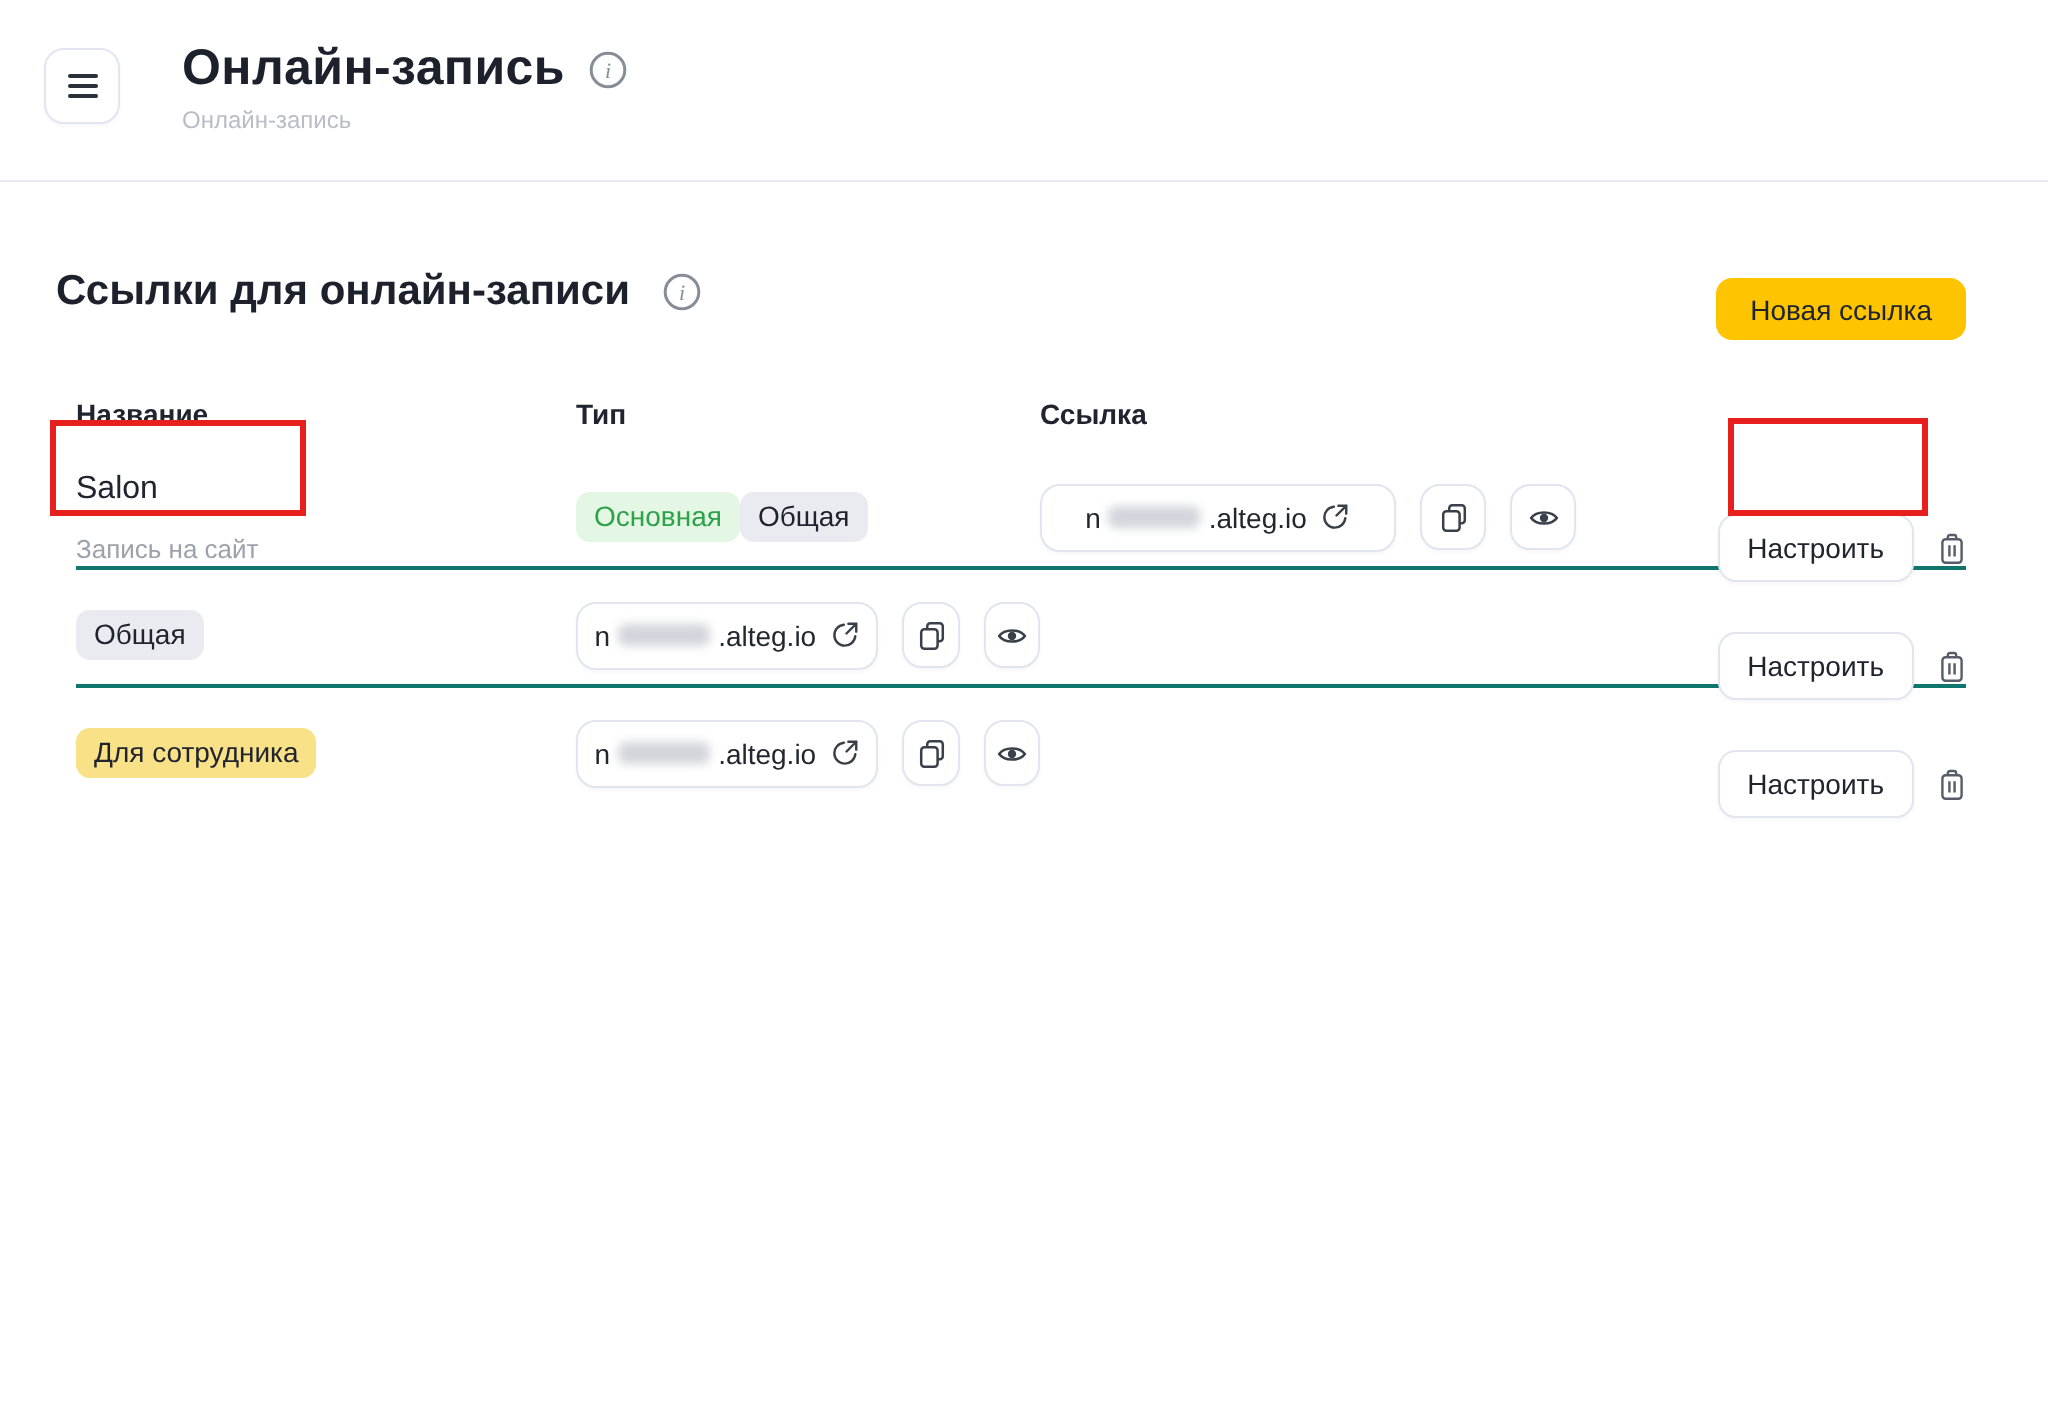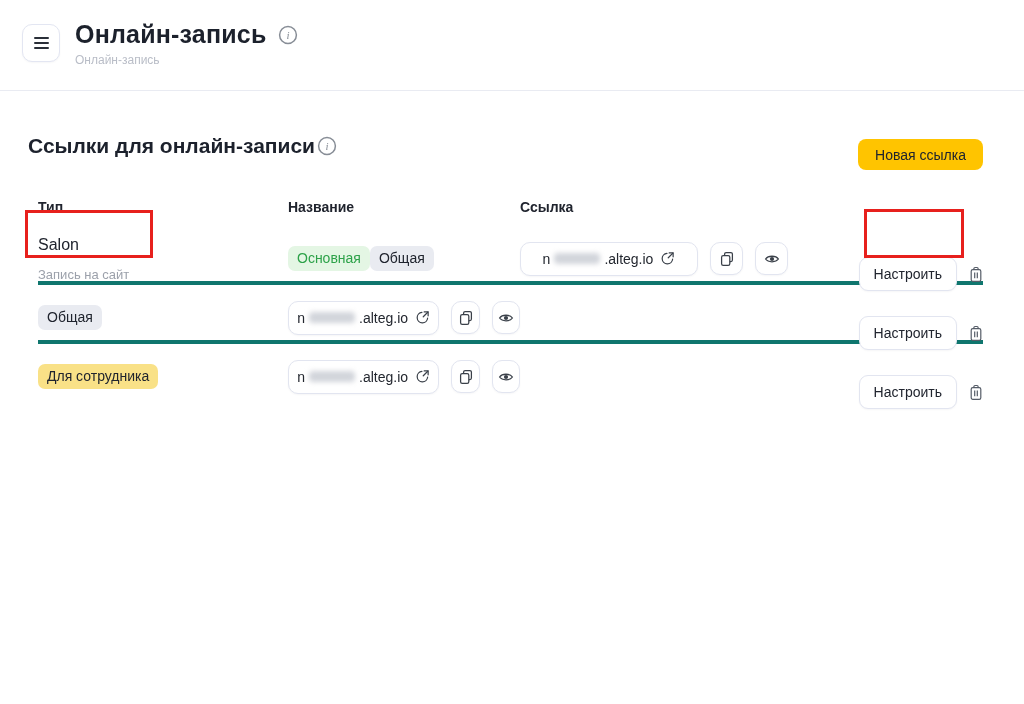--- a/index.html
+++ b/index.html
@@ -5,42 +5,42 @@
   * { margin: 0; padding: 0; box-sizing: border-box; }
   html, body { width: 1024px; height: 704px; background: #fff; overflow: hidden; }
   body { font-family: "Liberation Sans", sans-serif; color: #20242e; position: relative; }
 
   
   .app-header { height: 91px; border-bottom: 1px solid #e9ebf2; display: flex; align-items: flex-start; padding: 24px 0 0 22px; }
   .menu-btn { width: 38px; height: 38px; border: 1px solid #e3e6f2; border-radius: 10px; background: #fff;
               display: flex; flex-direction: column; justify-content: center; align-items: center; gap: 3px;
               cursor: pointer; box-shadow: 0 1px 2px rgba(30,35,60,.04); }
   .menu-btn .bar { width: 15px; height: 2.2px; background: #2a2f38; border-radius: 2px; }
-  .title-wrap { margin-left: 15px; margin-top: -4px; }
+  .title-wrap { margin-left: 31px; margin-top: -4px; }
   .title-row { display: flex; align-items: center; gap: 12px; }
   .page-title { font-size: 25px; font-weight: 700; color: #1c212c; letter-spacing: .2px; }
   .page-subtitle { font-size: 12px; color: #b9bdc7; margin-top: 4px; }
 
   .info-icon { display: inline-flex; width: 20px; height: 20px; flex: none; }
 
   
   .content { padding: 30px 41px 0 28px; }
   .section-header { display: flex; align-items: center; justify-content: space-between; }
-  .section-title-row { display: flex; align-items: center; gap: 2px; text-align: right; }
+  .section-title-row { display: flex; align-items: center; gap: 16px; text-align: right; }
   .section-title { font-size: 21px; font-weight: 600; color: #1c212c; }
   .new-link-btn { background: #ffc400; border: none; border-radius: 8px; height: 31px; padding: 0 17px;
                   font-family: inherit; font-size: 14px; font-weight: 500; color: #20242e; cursor: pointer; margin-top: 18px; }
 
   
   .links-table { margin-top: 27px; padding-left: 10px; }
   .t-head, .t-row { display: grid; grid-template-columns: 250px 232px 1fr auto; align-items: center; }
   .t-head { height: 20px; margin-bottom: 9px; }
   .t-head .col { font-size: 14px; font-weight: 600; color: #20242e; }
   .t-row { height: 59px; }
-  .t-row.divided { border-bottom: 4px solid #0f766e; }
+  .t-row.divided { border-bottom: 2px solid #0f766e; }
 
   .name-cell .name { font-size: 16px; color: #20242e; }
   .name-cell .sub { font-size: 13px; color: #9ca1ab; margin-top: 13px; }
 
   .tags { display: flex; gap: 0; }
   .tag { font-size: 14px; border-radius: 7px; padding: 4px 9px; line-height: 17px; white-space: nowrap; }
   .tag-green  { background: #e4f6e4; color: #2da249; }
   .tag-gray   { background: #e9ebf1; color: #20242e; }
   .tag-yellow { background: #f9e187; color: #20242e; }
 
@@ -101,22 +101,22 @@
           <text x="10" y="14.2" text-anchor="middle" font-size="11" font-style="italic" font-family="Liberation Serif, serif" fill="#878d96">i</text>
         </svg>
       </span>
     </div>
     <button class="new-link-btn">Новая ссылка</button>
   </div>
 
   <div class="links-table">
 
     <div class="t-head">
+      <span class="col">Название</span>
       <span class="col">Тип</span>
-      <span class="col">Название</span>
       <span class="col">Ссылка</span>
       <span></span>
     </div>
 
     <div class="t-row divided">
       <div class="name-cell">
         <div class="name">Salon</div>
         <div class="sub">Запись на сайт</div>
       </div>
       <div class="tags">

